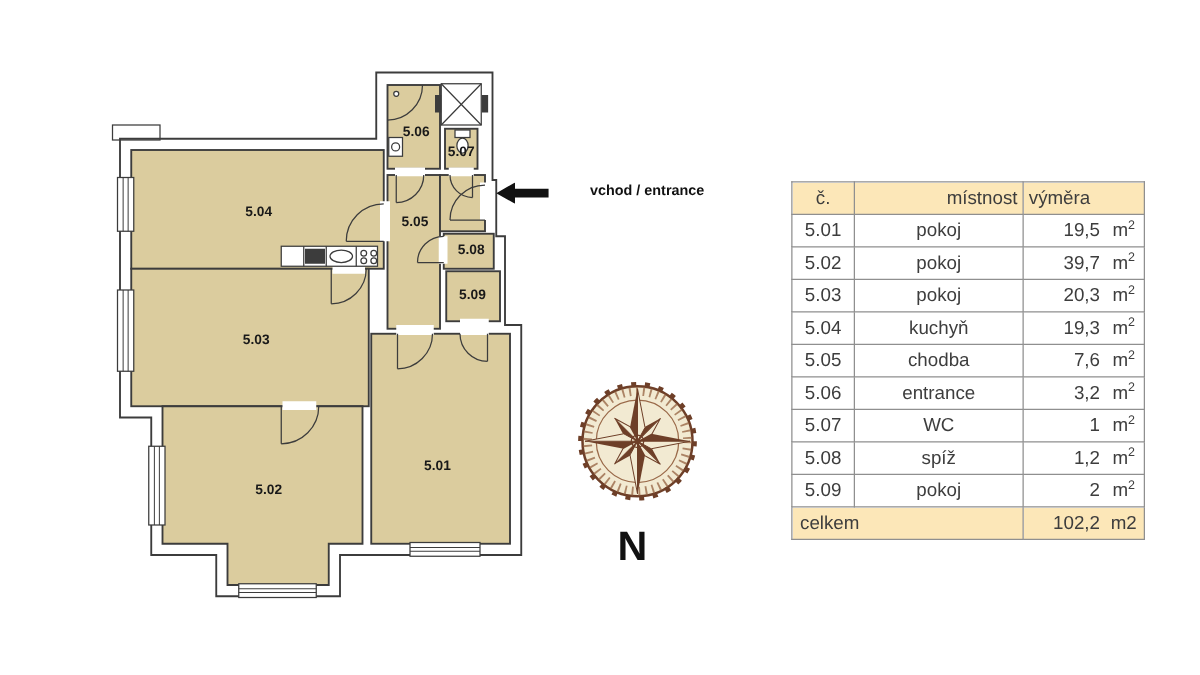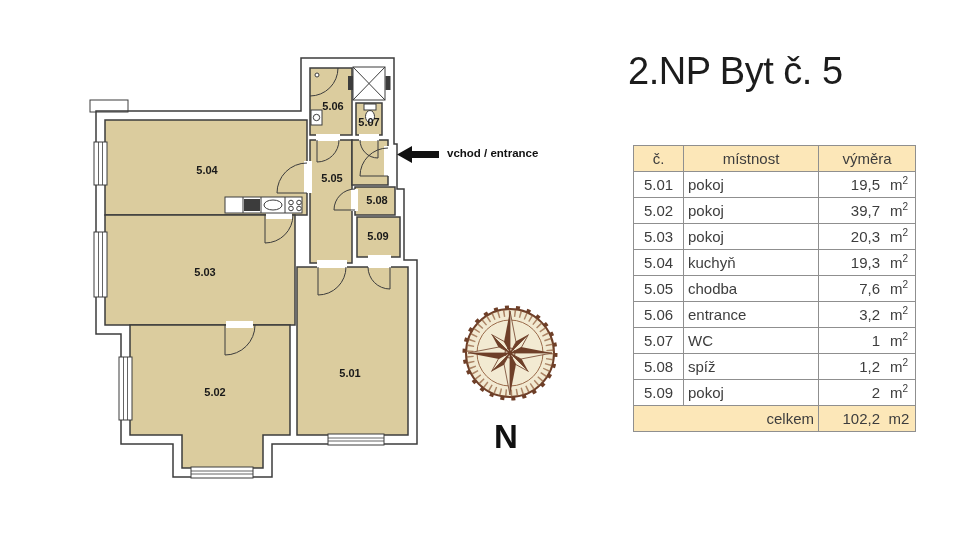--- a/index.html
+++ b/index.html
@@ -34,48 +34,48 @@
   .lbl-502{left:215px;top:392px}
   .lbl-503{left:205px;top:272px}
   .lbl-504{left:207px;top:170px}
   .lbl-505{left:332px;top:178px}
   .lbl-506{left:333px;top:106px}
   .lbl-507{left:369px;top:122px}
   .lbl-508{left:377px;top:200px}
   .lbl-509{left:378px;top:236px}
 
   #entrance-arrow{position:absolute;left:397px;top:146px;width:42px;height:17px}
-  .entrance-label{position:absolute;left:447px;top:147px;font-size:11.5px;
+  .entrance-label{position:absolute;left:472px;top:147px;font-size:11.5px;
     font-weight:700;color:#111;white-space:nowrap}
 
   #compass{position:absolute;left:460px;top:301px;width:100px;height:104px}
   .north-label{position:absolute;left:506px;top:437px;transform:translate(-50%,-50%);
     font-size:33px;font-weight:600;color:#111}
 
   
   .page-title{position:absolute;left:628px;top:50px;font-size:38px;
     letter-spacing:-0.5px;color:#1c1c1c;white-space:nowrap}
 
   table.area{position:absolute;left:633px;top:145px;border-collapse:collapse;
     font-size:15px;color:var(--txt);table-layout:fixed;
     border:1.5px solid #6e6e6e;}
   table.area th, table.area td{border:1px solid var(--grid);height:26px;
     padding:0 4px;font-weight:400;overflow:hidden;white-space:nowrap}
   .col-num{width:50px} .col-room{width:135px} .col-area{width:97px}
   th.h-num{background:var(--hdr);text-align:center}
-  th.h-room{background:var(--hdr);text-align:center;padding-left:7px}
-  th.h-area{background:var(--hdr);text-align:center}
+  th.h-room{background:var(--hdr);text-align:right;padding-left:7px}
+  th.h-area{background:var(--hdr);text-align:left}
   td.c-num{text-align:center}
-  td.c-room{text-align:left;padding-left:7px}
+  td.c-room{text-align:center;padding-left:7px}
   td.c-area{text-align:right;padding-right:4px}
   td.c-area .num{display:inline-block}
   td.c-area .unit{display:inline-block;width:24px;margin-left:7px;text-align:center}
   td.c-area sup{font-size:10px;vertical-align:super;line-height:0}
   tr.row-footer td{background:var(--hdr)}
-  tr.row-footer td.c-label{text-align:right;padding-left:6px}
+  tr.row-footer td.c-label{text-align:left;padding-left:6px}
 </style>
 </head>
 <body>
 
 <div class="canvas">
 
   <svg id="plan" viewBox="0 0 400 440">
 
     <rect x="30" y="50" width="38" height="12" class="fixture"></rect>
 
@@ -215,21 +215,20 @@
             <polygon points="0,0 -6,-11 0,-42" fill="var(--compass-dark)"></polygon>
             <polygon points="0,0 6,-11 0,-42" fill="var(--compass-cream)" stroke="var(--compass-dark)" stroke-width="0.8"></polygon>
           </g>
       </g>
       <circle r="5" fill="none" stroke="var(--compass-dark)" stroke-width="1"></circle>
       <circle r="2.5" fill="var(--compass-dark)"></circle>
     </g>
   </svg>
   <div class="north-label">N</div>
 
-  <div class="page-title">2.NP Byt č. 5</div>
 
   <table class="area">
     <colgroup>
         <col class="col-num">
         <col class="col-room">
         <col class="col-area">
       </colgroup>
     <thead>
       <tr>
         <th class="h-num">č.</th>

